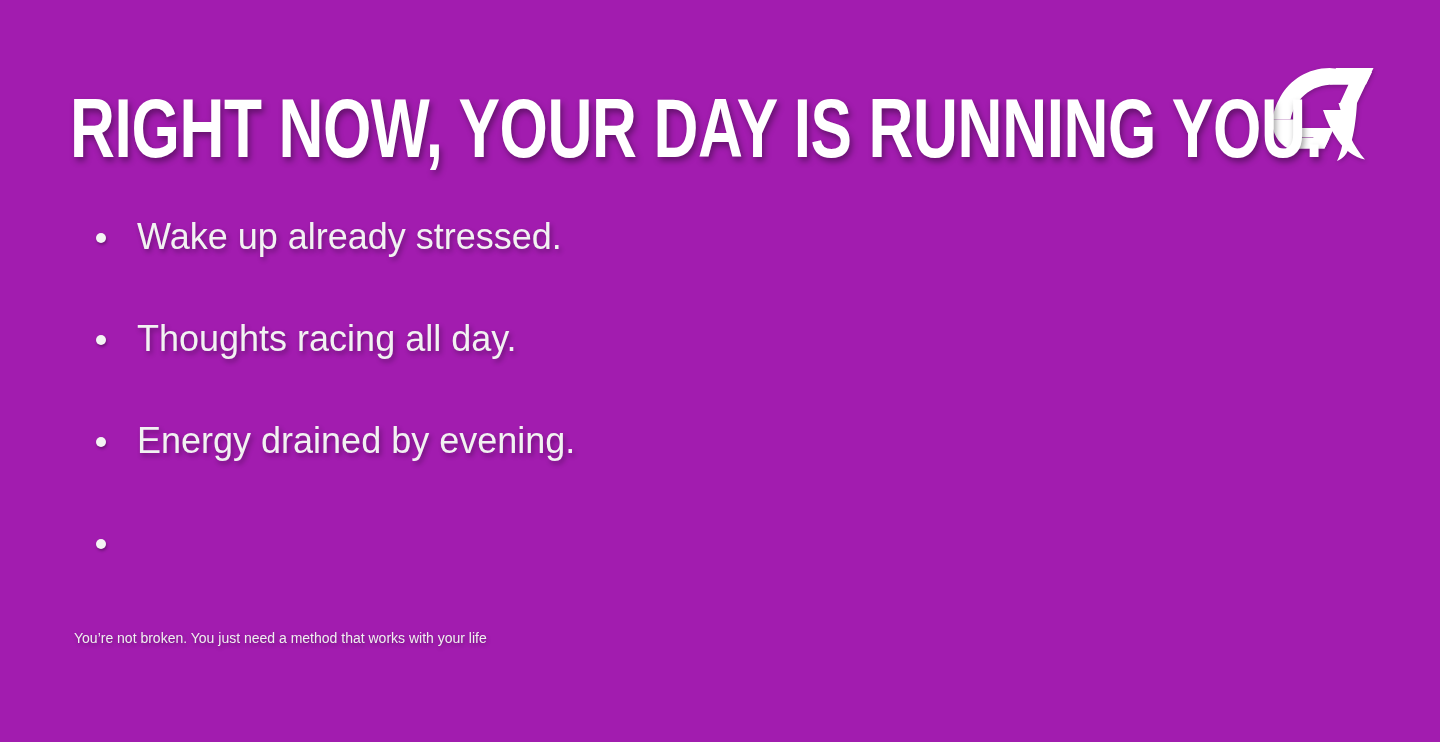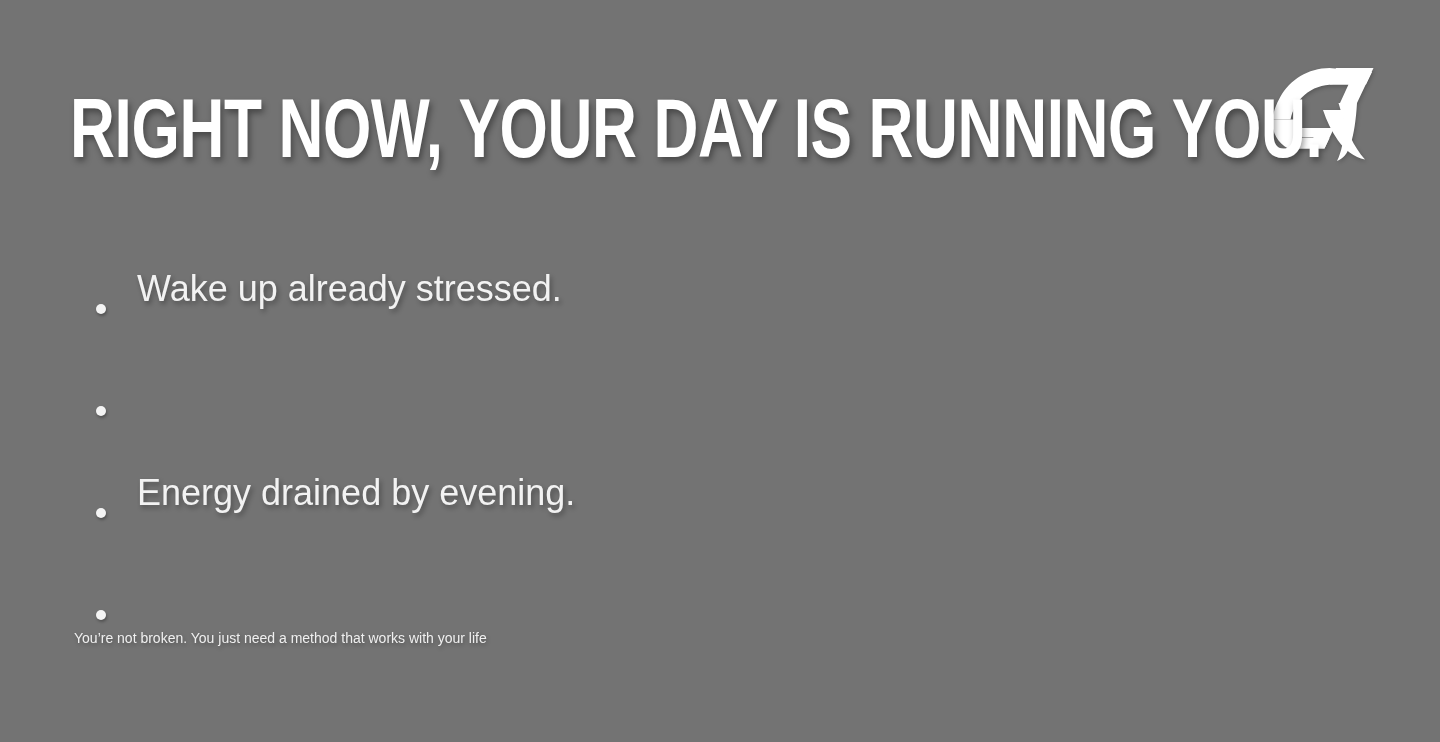--- a/index.html
+++ b/index.html
@@ -13,21 +13,21 @@
     height: 742px;
     overflow: hidden;
     font-family: "Liberation Sans", sans-serif;
     -webkit-font-smoothing: antialiased;
   }
 
   .slide {
     position: relative;
     width: 1440px;
     height: 742px;
-    background-color: #737373;
+    background-color: #a21caf;
     overflow: hidden;
   }
 
   
   .logo {
     position: absolute;
     left: 1268px;
     top: 62px;
     width: 112px;
     height: 102px;
@@ -62,21 +62,21 @@
     position: absolute;
     left: 96px;
     top: 212px;
     margin: 0;
     padding: 0;
     list-style: none;
     width: 1100px;
   }
   .bullet-item {
     display: flex;
-    align-items: flex-end;
+    align-items: flex-start;
     height: 102px;
     color: #f2f2f2;
     font-family: "Liberation Sans", sans-serif;
     font-weight: 400;
     font-size: 36px;
     line-height: 50px;
     white-space: nowrap;
   }
   .bullet-dot {
     flex: 0 0 auto;
@@ -170,20 +170,21 @@
 
   <h1 class="title">RIGHT NOW, YOUR DAY IS RUNNING YOU.</h1>
 
   <ul class="bullets">
     <li class="bullet-item">
       <span class="bullet-dot"></span>
       <span class="bullet-text">Wake up already stressed.</span>
     </li>
     <li class="bullet-item">
       <span class="bullet-dot"></span>
+      <span class="bullet-text">Thoughts racing all day.</span>
     </li>
     <li class="bullet-item">
       <span class="bullet-dot"></span>
       <span class="bullet-text">Energy drained by evening.</span>
     </li>
     <li class="bullet-item">
       <span class="bullet-dot"></span>
     </li>
   </ul>
 

